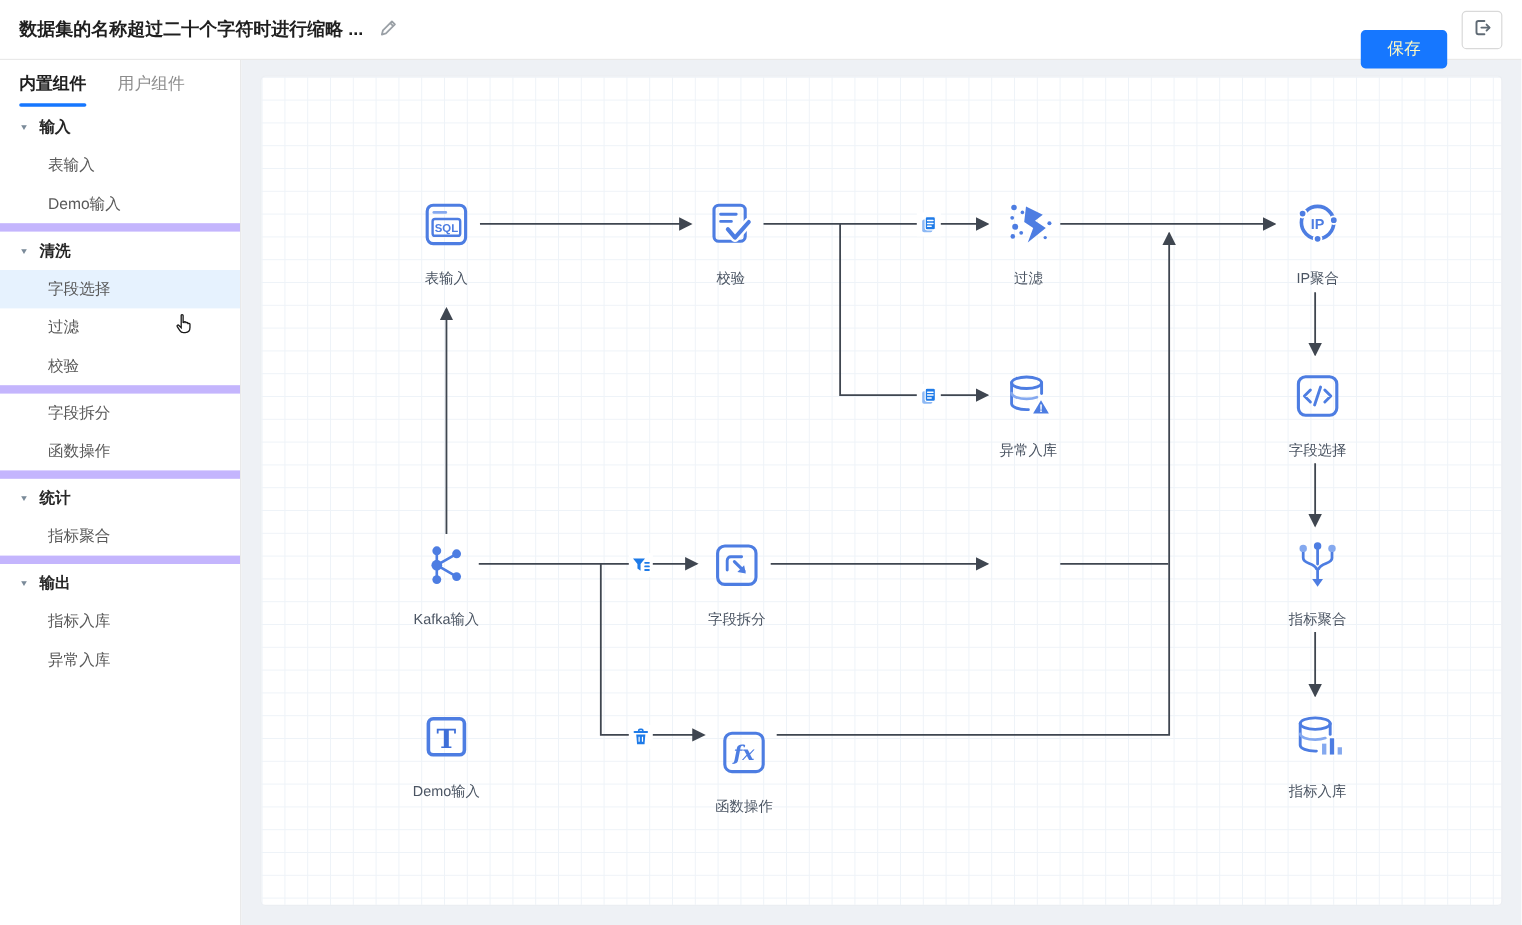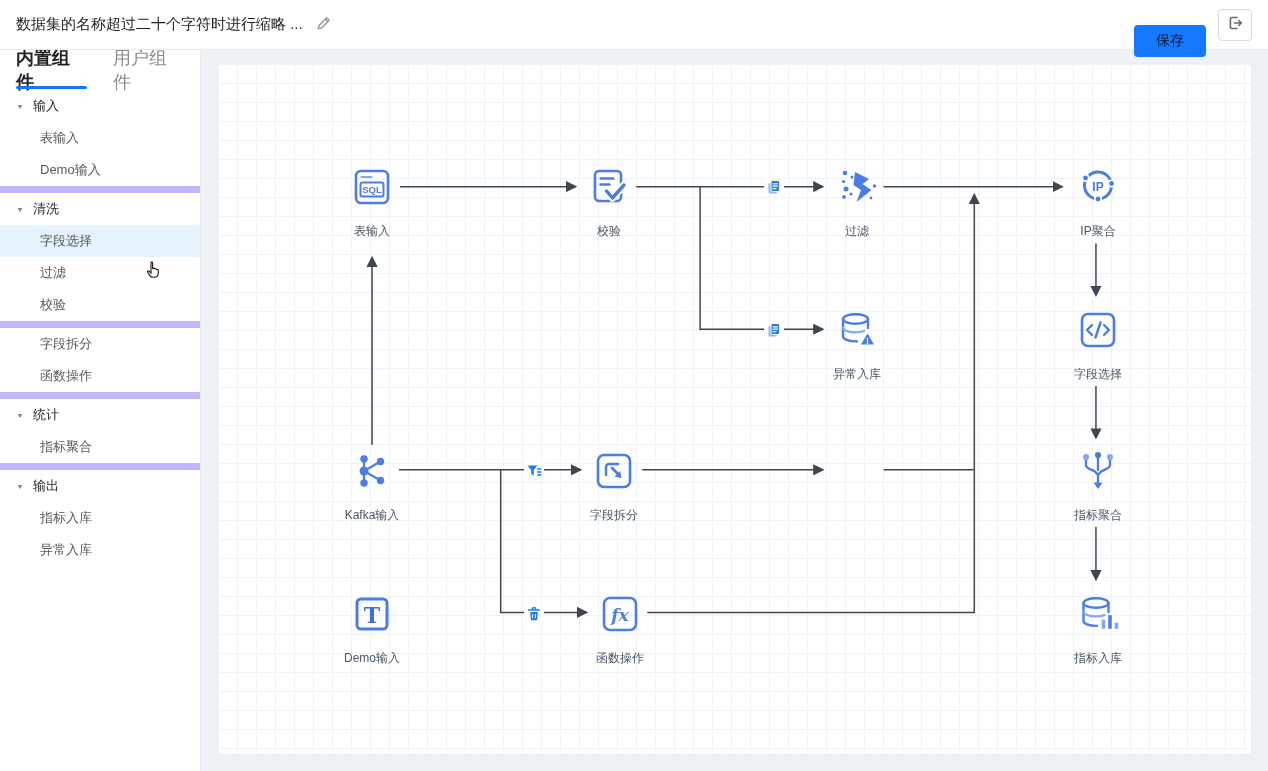--- a/index.html
+++ b/index.html
@@ -2,45 +2,45 @@
 <html><head>
 <meta charset="utf-8">
 <style>
   * { margin:0; padding:0; box-sizing:border-box; }
   html,body { width:1268px; height:771px; overflow:hidden;
     font-family:"Liberation Sans",sans-serif; background:#fff; }
 
   
   .header { height:50px; background:#fff; border-bottom:1px solid #e9e9e9;
     display:flex; align-items:center; padding:0 16px; position:relative; z-index:5; }
-  .header-title { font-size:15px; font-weight:normal; color:#1f1f1f; }
+  .header-title { font-size:15px; font-weight:bold; color:#1f1f1f; }
   .edit-btn { margin-left:12px; background:none; border:none; cursor:pointer;
     display:flex; align-items:center; }
   .header-right { margin-left:auto; display:flex; align-items:center; gap:12px; }
-  .save-btn { background:#1677ff; color:#0f172a; border:none; border-radius:4px;
+  .save-btn { background:#1677ff; color:#fef9c3; border:none; border-radius:4px;
     height:32px; padding:0 22px; font-size:14px; cursor:pointer;margin-top:32px; }
   .icon-btn { width:34px; height:32px; border:1px solid #d9d9d9; border-radius:4px;
     background:#fff; display:flex; align-items:center; justify-content:center; cursor:pointer; }
 
   
   .content { display:flex; height:721px; }
 
   
   .sidebar { width:201px; background:#fff; border-right:1px solid #e9e9e9;
     flex-shrink:0; position:relative; }
   .tabs { display:flex; gap:26px; padding:0 16px; height:40px; align-items:center; }
-  .tab { font-size:18px; color:#8c8c8c; position:relative; height:100%;
+  .tab { font-size:14px; color:#8c8c8c; position:relative; height:100%;
     display:flex; align-items:center; cursor:pointer; }
   .tab.active { color:#1f1f1f; font-weight:bold; }
   .tab.active::after { content:""; position:absolute; left:0; right:0; bottom:1px;
     height:3px; background:#1677ff; border-radius:2px; }
   .group { border-top:7px solid #c4b5fd; }
   .group.first { border-top:none; }
   .group-header { display:flex; align-items:center; height:32px; padding:0 16px;
-    font-size:13px; font-weight:normal; color:#262626; cursor:pointer; }
+    font-size:13px; font-weight:bold; color:#262626; cursor:pointer; }
   .caret { font-size:8px; color:#7a8a99; margin-right:9px; transform:scaleY(.85); }
   .item { height:32px; line-height:32px; padding-left:40px; font-size:13px;
     color:#595959; cursor:pointer; }
   .item.active { background:#e6f2fe; }
   .hand-cursor { position:absolute; left:146px; top:211px; z-index:9; pointer-events:none; }
 
   
   .main { flex:1; background:#eef1f5; padding:13px 16px 16px 16px; }
   .canvas { position:relative; width:100%; height:100%; background:#fff;
     border:1px solid #ebeef2; border-radius:4px; overflow:hidden;
@@ -330,21 +330,21 @@
       <div class="node" style="left:154px;top:527px">
         <span class="nicon">
           <svg width="46" height="46" viewBox="0 0 46 46">
             <rect x="8" y="8" width="30" height="30" rx="4" fill="none" stroke="#4d7de2" stroke-width="3"></rect>
             <text x="23" y="32" font-size="22" font-weight="bold" fill="#3f6fd8" text-anchor="middle" font-family="'DejaVu Serif',serif">T</text>
           </svg>
         </span>
         <span class="nlabel">Demo输入</span>
       </div>
 
-      <div class="node" style="left:402px;top:527px">
+      <div class="node" style="left:402px;top:540px">
         <span class="nicon">
           <svg width="46" height="46" viewBox="0 0 46 46">
             <rect x="7" y="7" width="32" height="32" rx="6" fill="none" stroke="#4d7de2" stroke-width="2.6"></rect>
             <text x="23" y="29.5" font-size="17" font-style="italic" font-weight="bold" fill="#4d7de2" text-anchor="middle" font-family="'DejaVu Serif',serif">fx</text>
           </svg>
         </span>
         <span class="nlabel">函数操作</span>
       </div>
 
       <div class="node" style="left:880px;top:527px">

